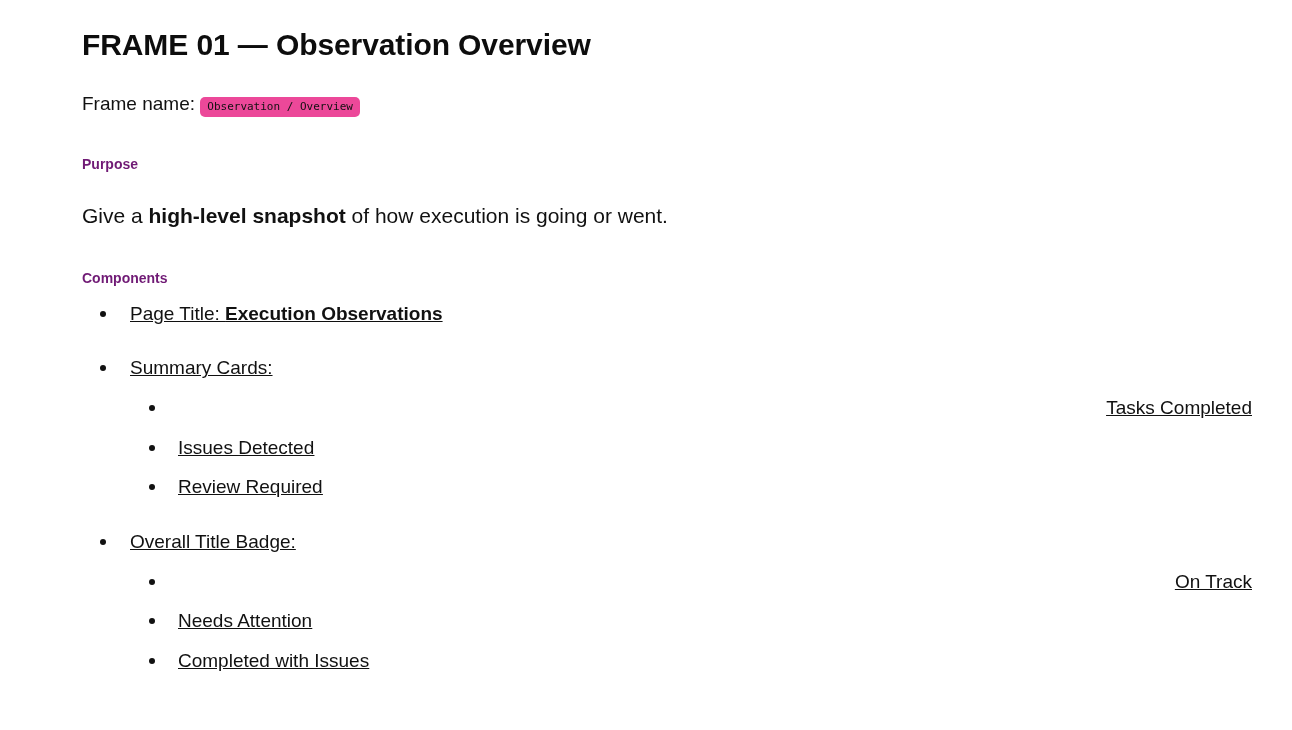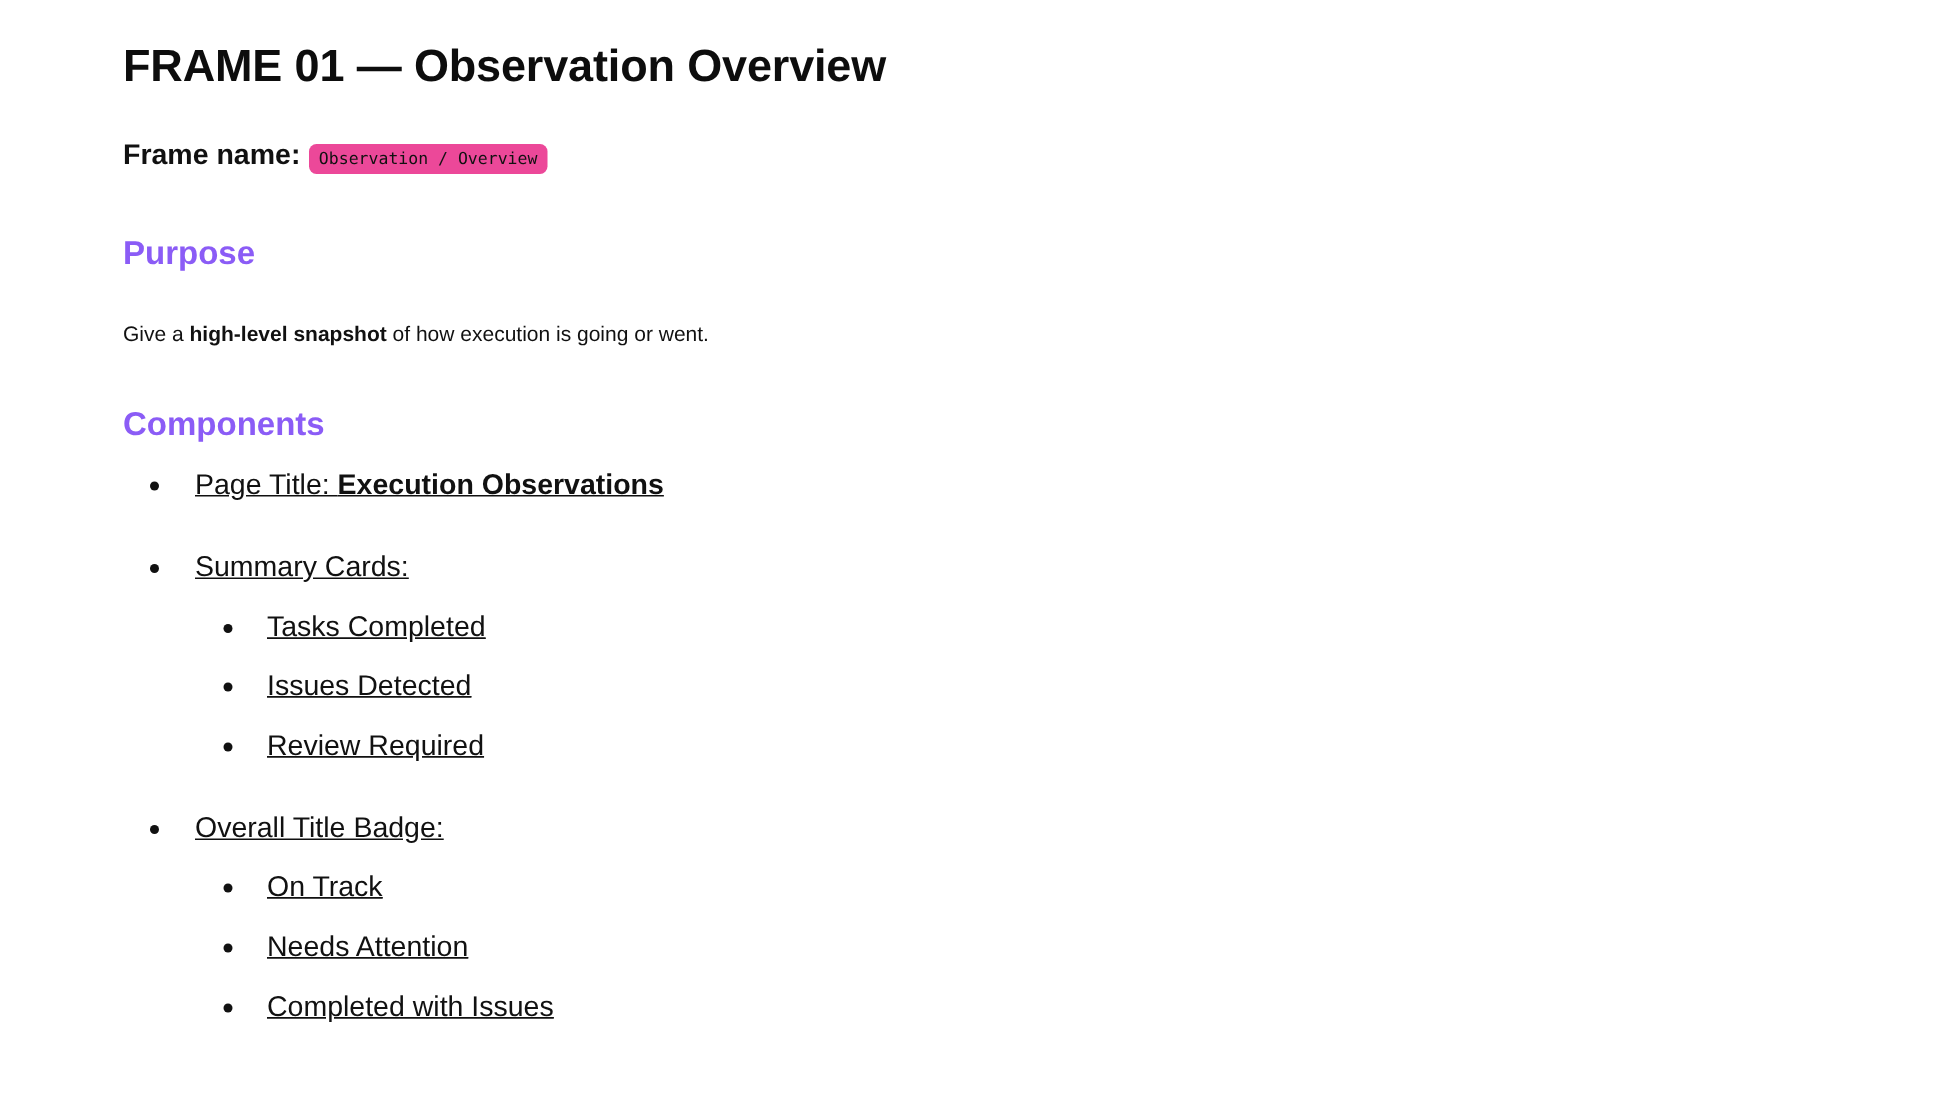--- a/index.html
+++ b/index.html
@@ -33,42 +33,42 @@
   }
 
   p.meta-line {
     font-size: 19px;
     line-height: 1.5;
     margin: 26px 0 0 0;
     color: #111111;
     display: block;
   }
   .meta-label {
-    font-weight: bold;
+    font-weight: normal;
   }
   code.code-chip {
     font-family: "DejaVu Sans Mono", "Liberation Mono", monospace;
     font-size: 11px;
     background: #ec4899;
     border-radius: 5px;
     padding: 3px 7px 4px 7px;
     color: #111111;
     white-space: pre;
   }
 
   h2.section-title {
-    font-size: 22px;
+    font-size: 14px;
     font-weight: bold;
     line-height: 1.3;
     margin: 37px 0 0 0;
-    color: #8b5cf6;
+    color: #701a75;
   }
 
   p.body-text {
-    font-size: 14px;
+    font-size: 21px;
     line-height: 1.45;
     margin: 28px 0 0 0;
     color: #111111;
   }
   .strong {
     font-weight: bold;
   }
 
   ul.bullet-list {
     list-style: none;
@@ -101,20 +101,21 @@
   ul.bullet-list ul.bullet-list {
     margin: 0;
     padding: 0;
   }
   ul.bullet-list ul.bullet-list > li {
     padding-left: 48px;
     margin-top: 14px;
   }
   ul.bullet-list ul.bullet-list > li:first-child {
     margin-top: 14px;
+    text-align: right;
   }
   ul.bullet-list ul.bullet-list > li > .li-text::before {
     left: 19px;
     top: 10px;
     width: 6px;
     height: 6px;
   }
 
   .li-text {
     display: block;

